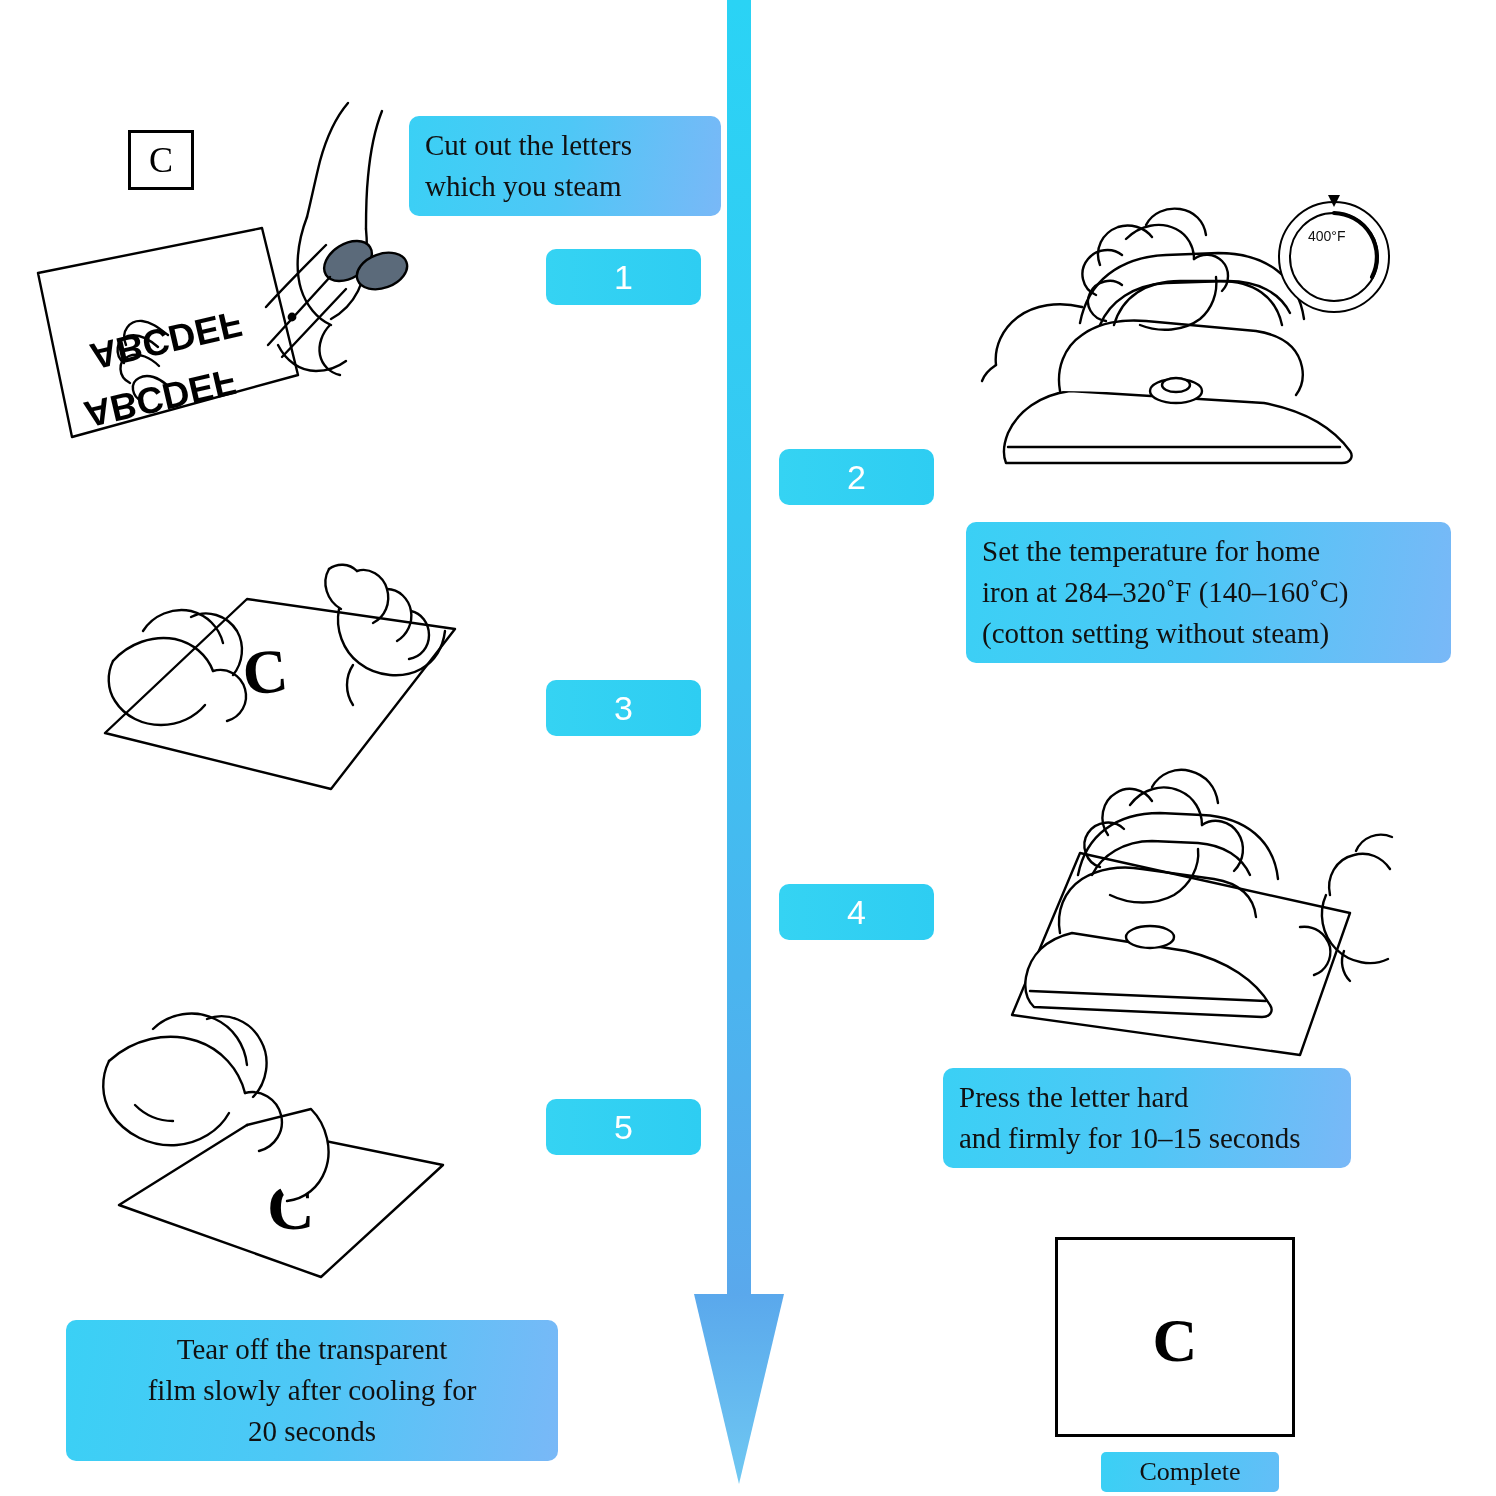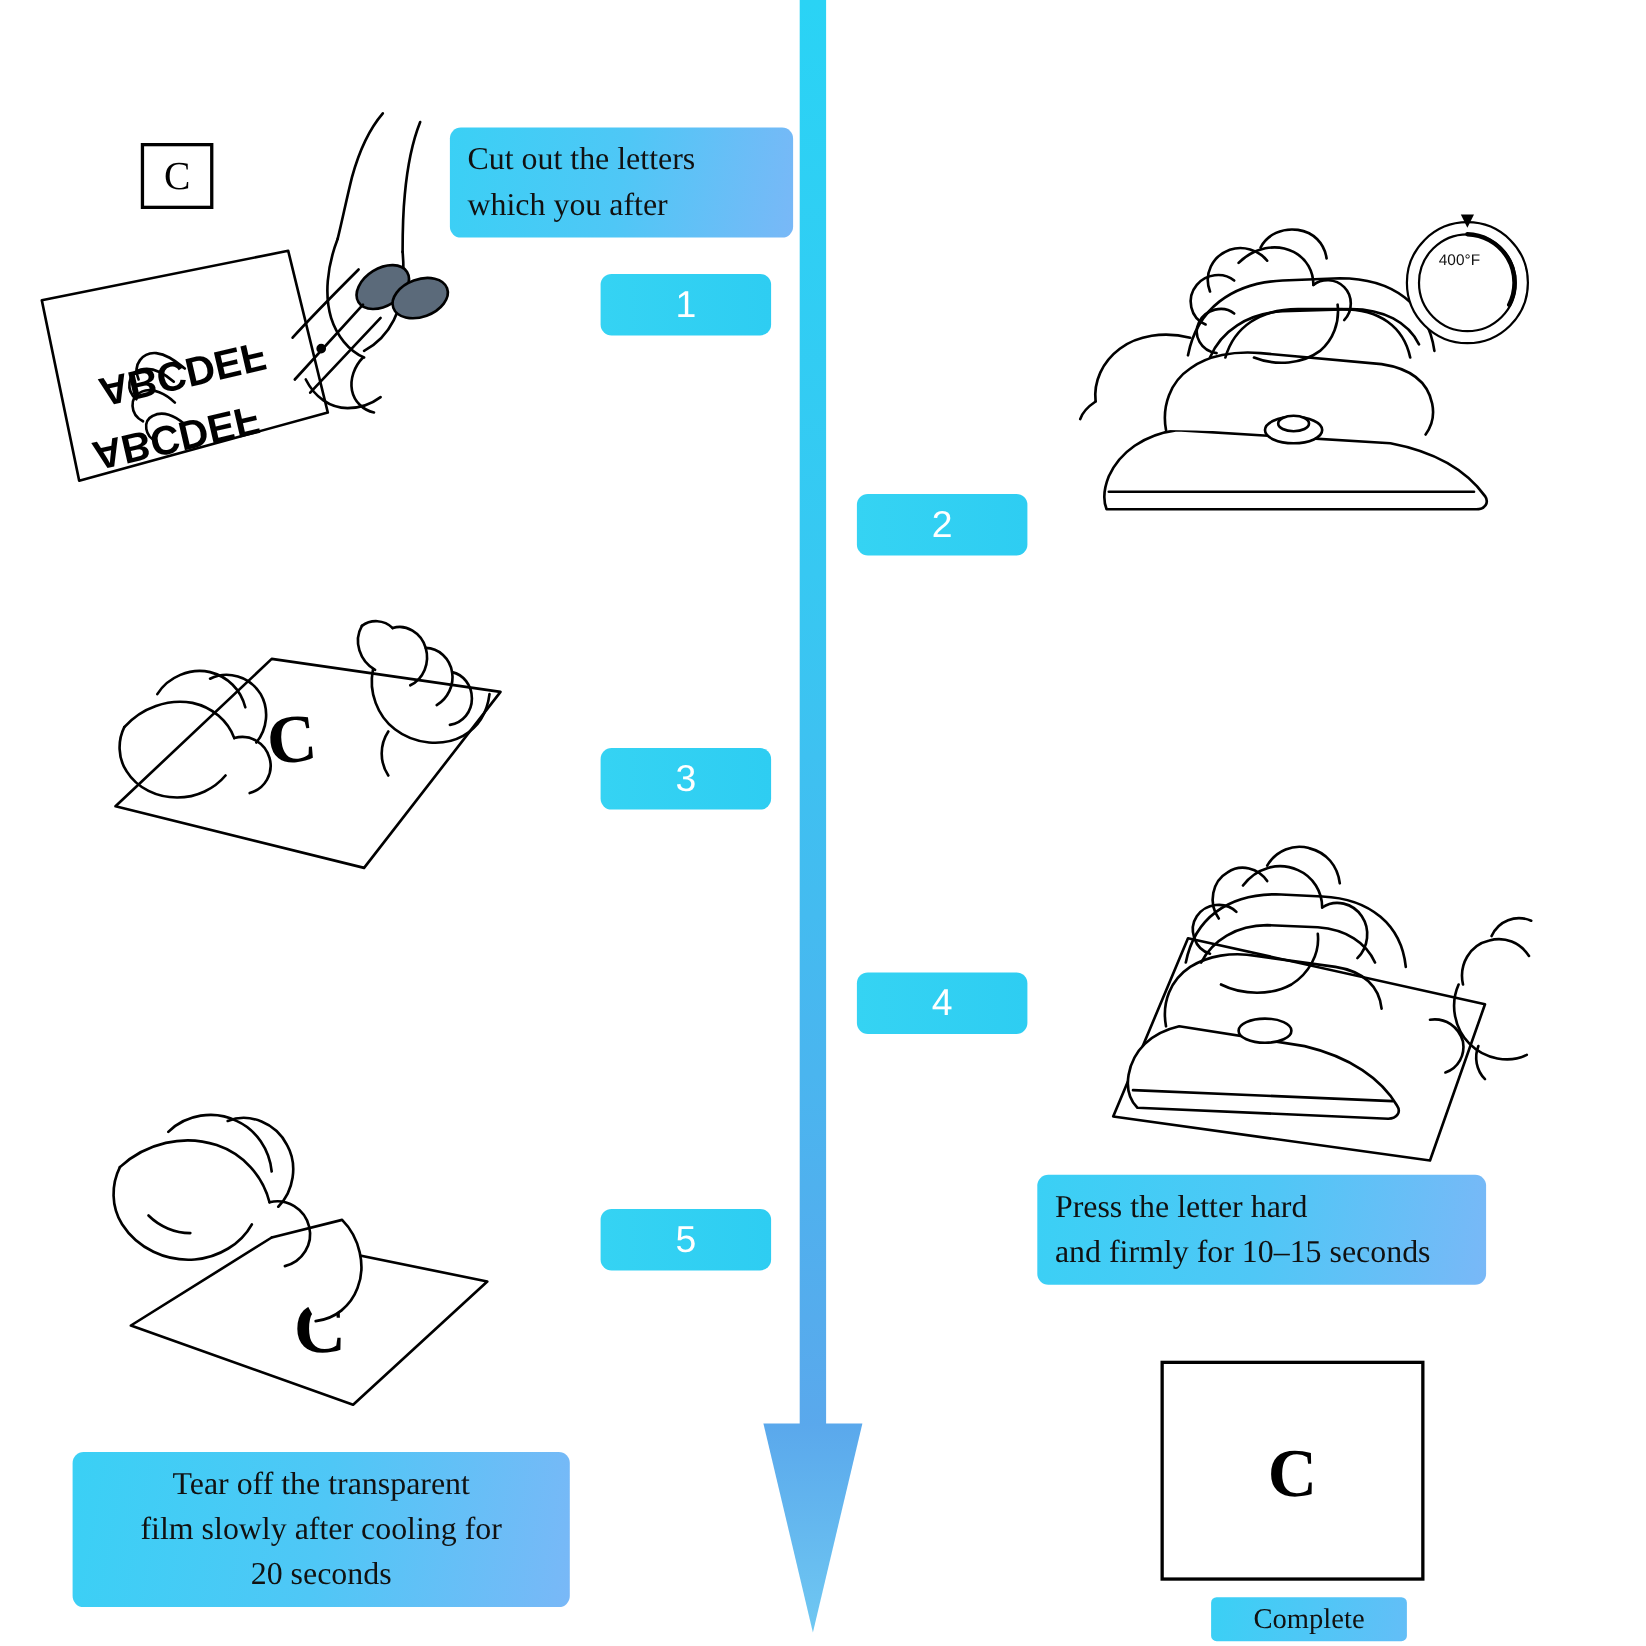--- a/index.html
+++ b/index.html
@@ -66,21 +66,21 @@
     padding: 9px 16px;
     box-sizing: border-box;
     background: linear-gradient(100deg, #3ad0f5 0%, #4fc7f6 50%, #79b8f7 100%);
     font-family: "Liberation Serif", serif;
   }
 
   #cap1 { left: 409px; top: 116px; width: 312px; text-align: left; }
   #cap2 { left: 966px; top: 522px; width: 485px; text-align: left; }
   #cap3 { left: 52px;  top: 812px; width: 470px; text-align: center; }
   #cap4 { left: 943px; top: 1068px; width: 408px; }
-  #cap5 { left: 66px;  top: 1320px; width: 452px; text-align: center; }
+  #cap5 { left: 66px;  top: 1320px; width: 492px; text-align: center; }
 
   .complete-label {
     position: absolute;
     left: 1101px;
     top: 1452px;
     width: 178px;
     height: 40px;
     border-radius: 5px;
     background: linear-gradient(100deg, #3ad0f5 0%, #63bef7 100%);
     color: #111111;
@@ -310,21 +310,26 @@
       <path d="M58,24 c16,-16 42,-20 62,-10 c18,8 30,26 32,46"></path>
       <path d="M112,14 c20,-8 44,2 54,22 c10,18 6,42 -8,56"></path>
       <path d="M150,88 c16,-4 32,6 36,22 c4,16 -6,32 -22,36"></path>
       <path d="M14,56 c-8,16 -8,36 2,52 c14,22 40,34 66,32 c22,-2 42,-14 52,-32"></path>
       <path d="M40,100 c10,10 24,16 38,16"></path>
     </svg>
   </div>
 
   <div class="caption" id="cap1">
     <span style="white-space:pre-line;">Cut out the letters
-which you after</span>
+which you steam</span>
+  </div>
+  <div class="caption" id="cap2">
+    <span style="white-space:pre-line;">Set the temperature for home
+iron at 284–320˚F (140–160˚C)
+(cotton setting without steam)</span>
   </div>
   <div class="caption" id="cap4">
     <span style="white-space:pre-line;">Press the letter hard
 and firmly for 10–15 seconds</span>
   </div>
   <div class="caption" id="cap5">
     <span style="white-space:pre-line;">Tear off the transparent
 film slowly after cooling for
 20 seconds</span>
   </div>

